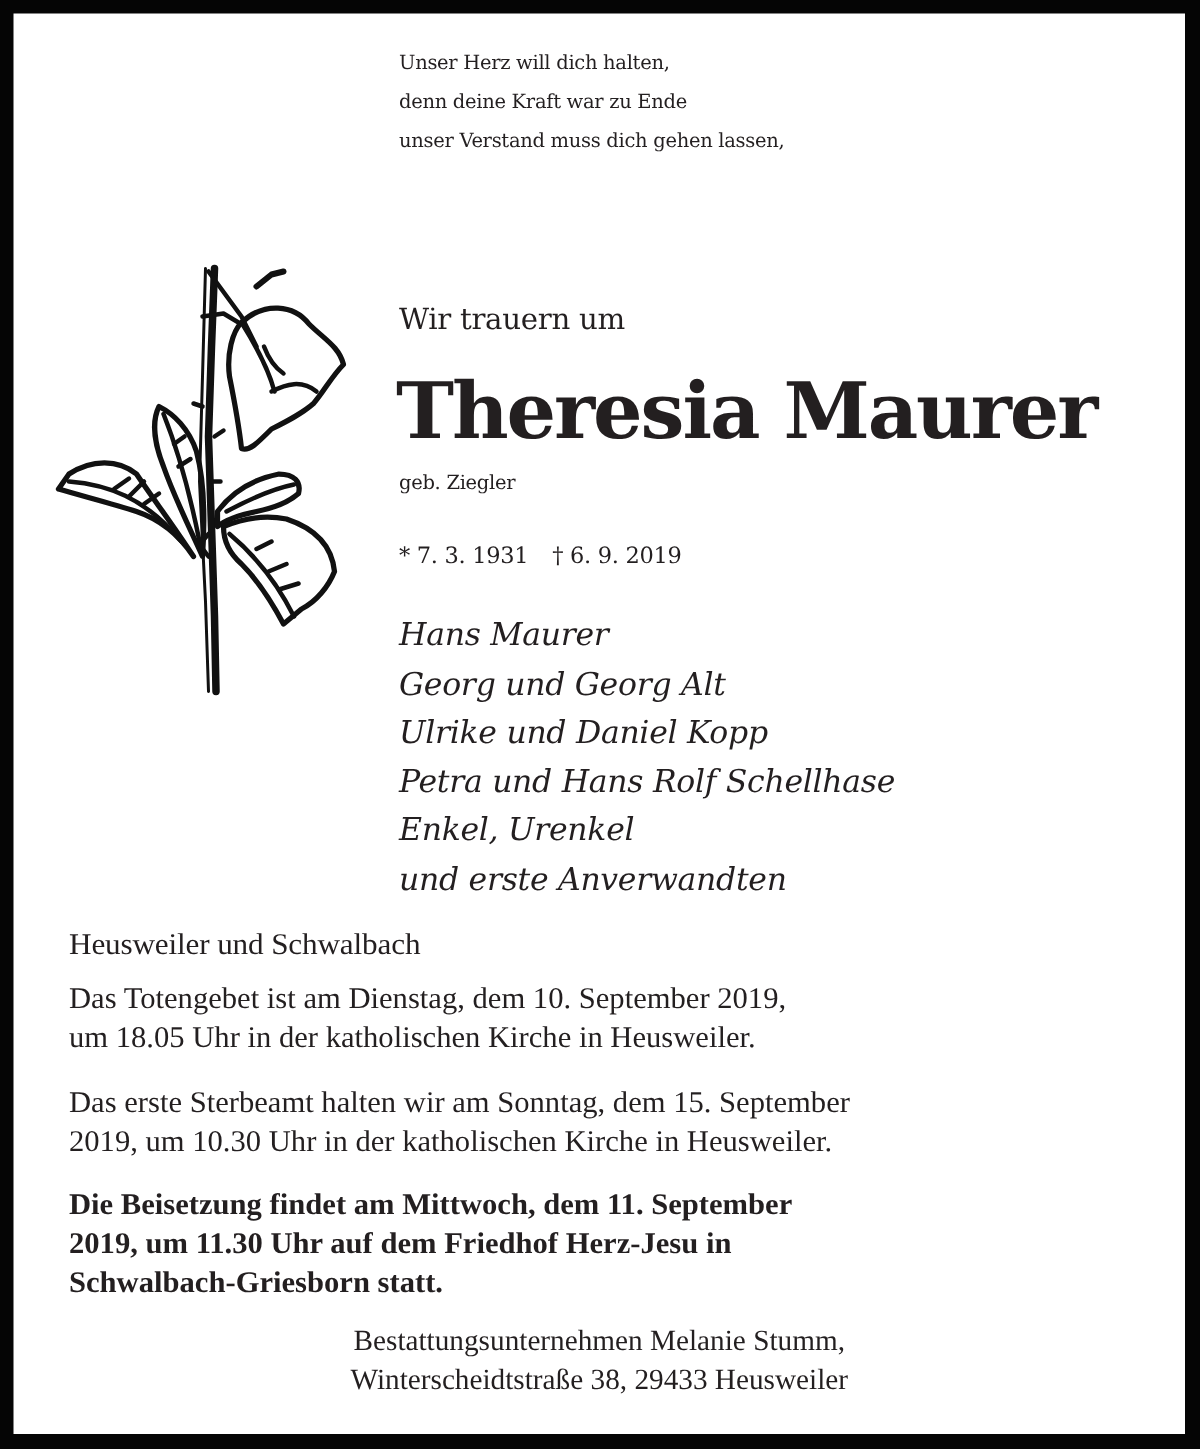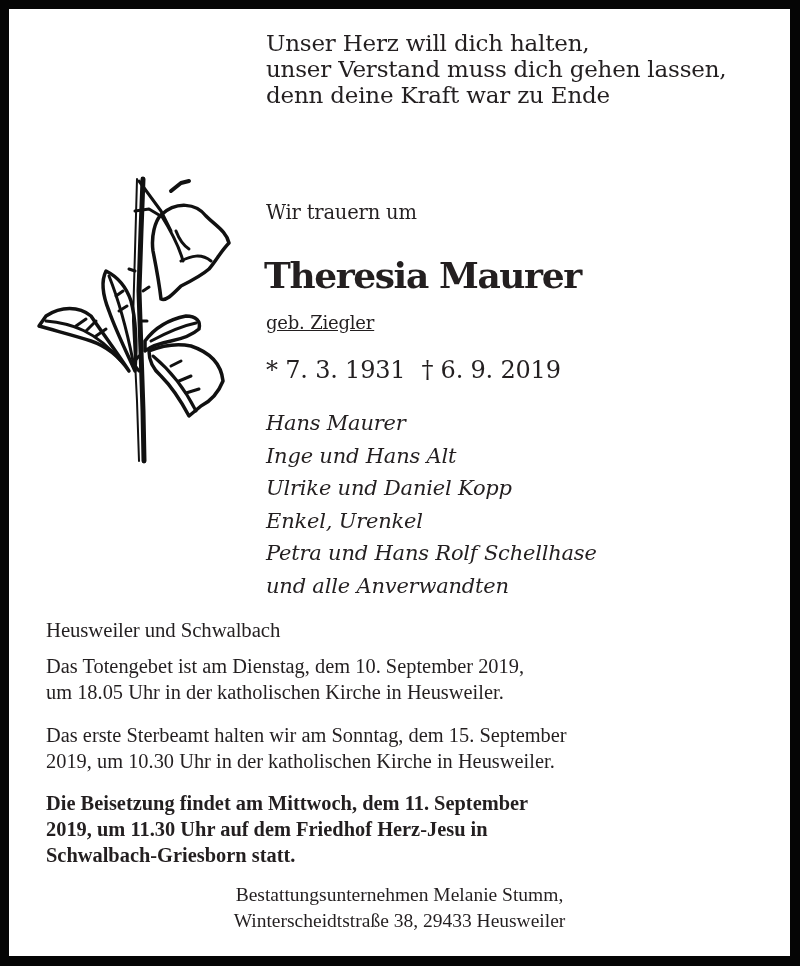--- a/index.html
+++ b/index.html
@@ -20,59 +20,58 @@
       width: 781px;
       height: 947px;
       background: #ffffff;
       color: #231f20;
       font-family: "DejaVu Serif", "Liberation Serif", serif;
     }
     .poem {
       position: absolute;
       left: 257px;
       top: 21px;
-      font-size: 23px;
+      font-size: 13px;
       line-height: 26px;
       letter-spacing: -0.2px;
     }
     .poem div { white-space: nowrap; }
     .mourn {
       position: absolute;
       left: 257px;
       top: 191px;
       font-size: 19.5px;
       line-height: 26px;
       letter-spacing: -0.2px;
       text-align: center;
     }
     .name {
       position: absolute;
       left: 255px;
       top: 236px;
-      font-size: 36px;
+      font-size: 52px;
       line-height: 60px;
       font-weight: bold;
       letter-spacing: -1.4px;
       white-space: nowrap;
       font-family: "DejaVu Serif", serif;
     }
     .birthname {
       position: absolute;
       left: 257px;
       top: 301px;
-      font-size: 18px;
-      line-height: 26px;
-      letter-spacing: -0.2px;
-      text-decoration: underline;
+      font-size: 13px;
+      line-height: 26px;
+      letter-spacing: -0.2px;
     }
     .dates {
       position: absolute;
       left: 257px;
       top: 348px;
-      font-size: 24px;
+      font-size: 15px;
       line-height: 26px;
       letter-spacing: -0.2px;
       white-space: nowrap;
     }
     .dates .sep { display: inline-block; width: 16px; }
     .family {
       position: absolute;
       left: 257px;
       top: 398px;
       font-size: 21px;
@@ -126,41 +125,41 @@
     }
     .footer div { white-space: nowrap; }
   </style>
 </head>
 <body>
 
 <div class="card">
 
   <div class="poem">
     <div>Unser Herz will dich halten,</div>
+    <div>denn deine Kraft war zu Ende</div>
     <div>unser Verstand muss dich gehen lassen,</div>
-    <div>denn deine Kraft war zu Ende</div>
   </div>
 
   <div class="mourn">Wir trauern um</div>
 
   <div class="name">Theresia Maurer</div>
 
   <div class="birthname">geb. Ziegler</div>
 
   <div class="dates">
     <span>* 7. 3. 1931</span><span class="sep"></span><span>† 6. 9. 2019</span>
   </div>
 
   <div class="family">
     <div>Hans Maurer</div>
-    <div>Inge und Hans Alt</div>
+    <div>Georg und Georg Alt</div>
     <div>Ulrike und Daniel Kopp</div>
+    <div>Petra und Hans Rolf Schellhase</div>
     <div>Enkel, Urenkel</div>
-    <div>Petra und Hans Rolf Schellhase</div>
-    <div>und alle Anverwandten</div>
+    <div>und erste Anverwandten</div>
   </div>
 
   <svg class="rose" viewBox="0 0 200 300" xmlns="http://www.w3.org/2000/svg">
     <g fill="none" stroke="#111" stroke-width="3" stroke-linejoin="round" stroke-linecap="round">
 
       <path d="M112 8 L110 60 L108 120 L110 180 L112 240 L113 290" stroke-width="5"></path>
       <path d="M106 8 L104 80 L102 150 L106 230 L108 290" stroke-width="2"></path>
 
       <path d="M108 10 L130 40 L140 60"></path>
       <path d="M104 40 L118 38 L128 44"></path>

